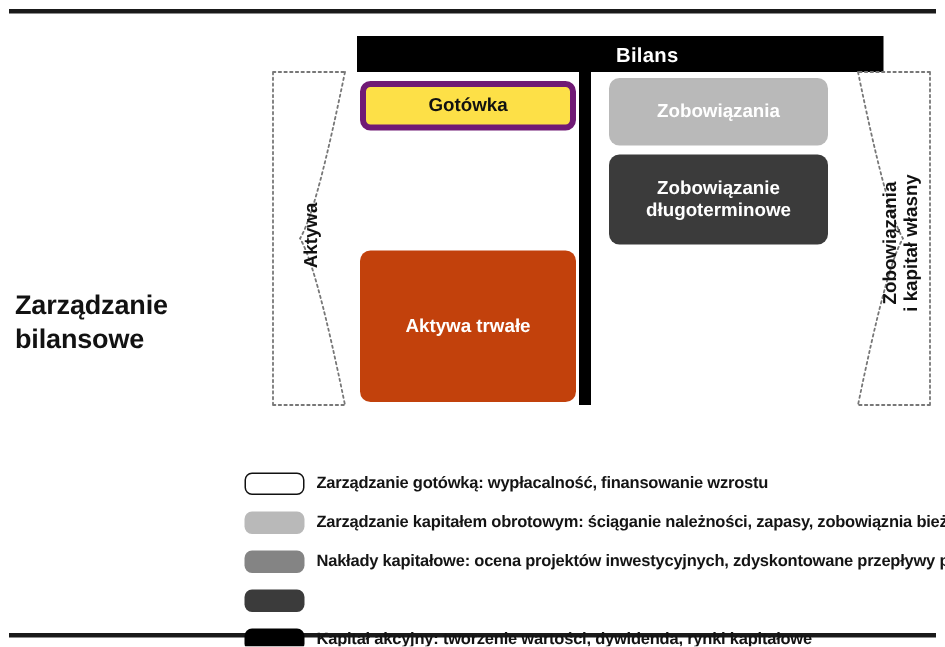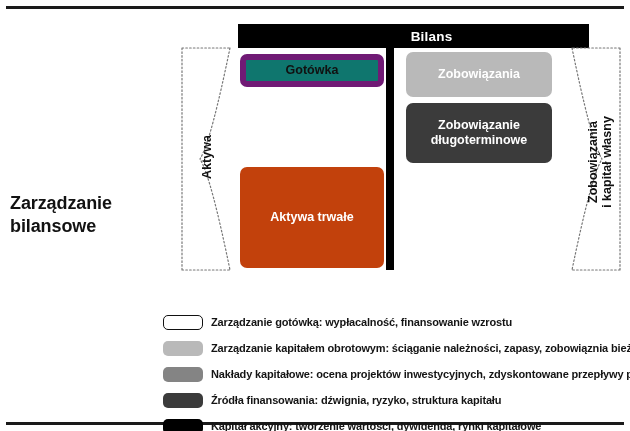--- a/index.html
+++ b/index.html
@@ -86,23 +86,23 @@
     justify-content: center;
     text-align: center;
     font-size: 12.5px;
     font-weight: bold;
     line-height: 15px;
     color: #ffffff;
     box-sizing: border-box;
     padding: 0 6px;
   }
   .box.white {
-    background: #0f766e;
+    background: #fde047;
     color: #111111;
-    border: 6px solid #701a75;
+    border: 4px solid #701a75;
   }
   .box.light  { background: #b9b9b9; }
   .box.mid    { background: #c2410c; }
   .box.dark   { background: #3b3b3b; }
   .box.black  { background: #000000; }
 
   
   #box-gotowka          { left: 240px; top: 54px;  width: 144px; height: 33px; }
   #box-aktywa-obrotowe  { left: 240px; top: 95px;  width: 144px; height: 64px; }
   #box-aktywa-trwale    { left: 240px; top: 167px; width: 144px; height: 101px; }
@@ -256,21 +256,20 @@
       <div class="legend-text">Zarządzanie kapitałem obrotowym: ściąganie należności, zapasy, zobowiąznia bieżące</div>
     </div>
 
     <div class="legend-row" style="top:53px">
       <div class="legend-swatch mid"></div>
       <div class="legend-text">Nakłady kapitałowe: ocena projektów inwestycyjnych, zdyskontowane przepływy pieniężne</div>
     </div>
 
     <div class="legend-row" style="top:79px">
       <div class="legend-swatch dark"></div>
-      <div class="legend-text">Źródła finansowania: dźwignia, ryzyko, struktura kapitału</div>
     </div>
 
     <div class="legend-row" style="top:105px">
       <div class="legend-swatch black"></div>
       <div class="legend-text">Kapitał akcyjny: tworzenie wartości, dywidenda, rynki kapitałowe</div>
     </div>
 
   </div>
 
 </div>

